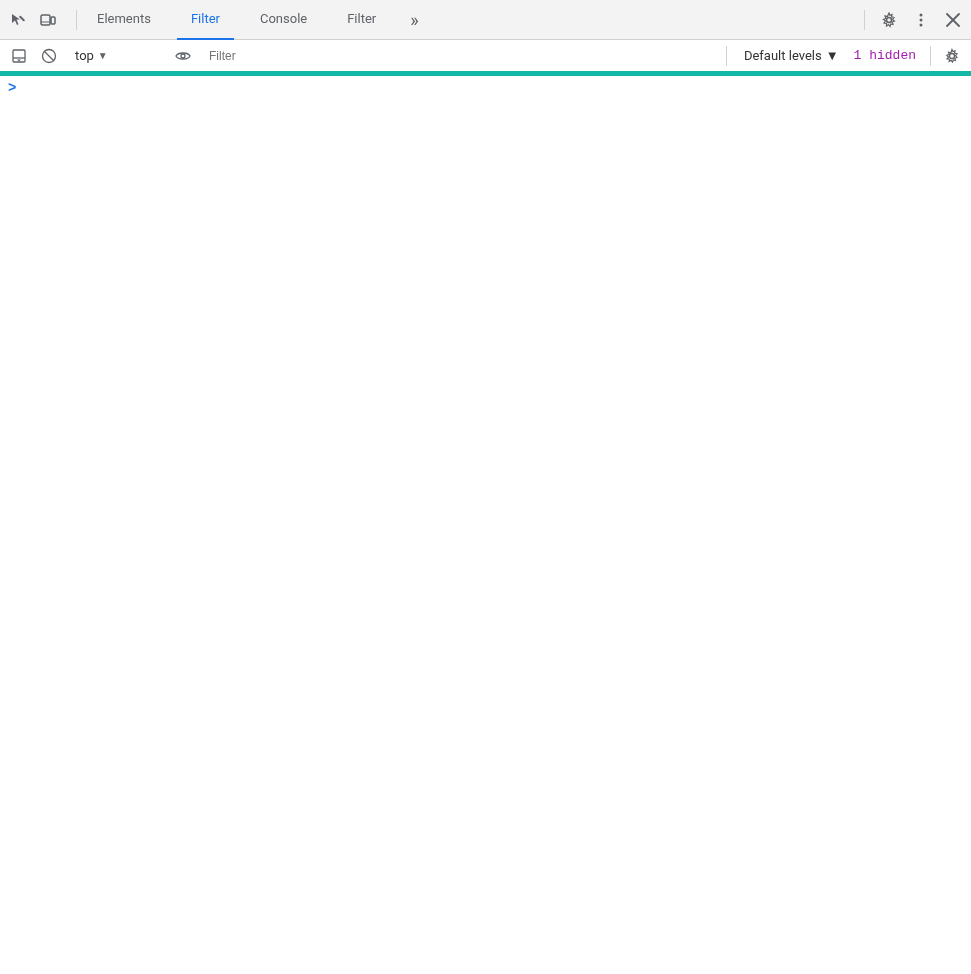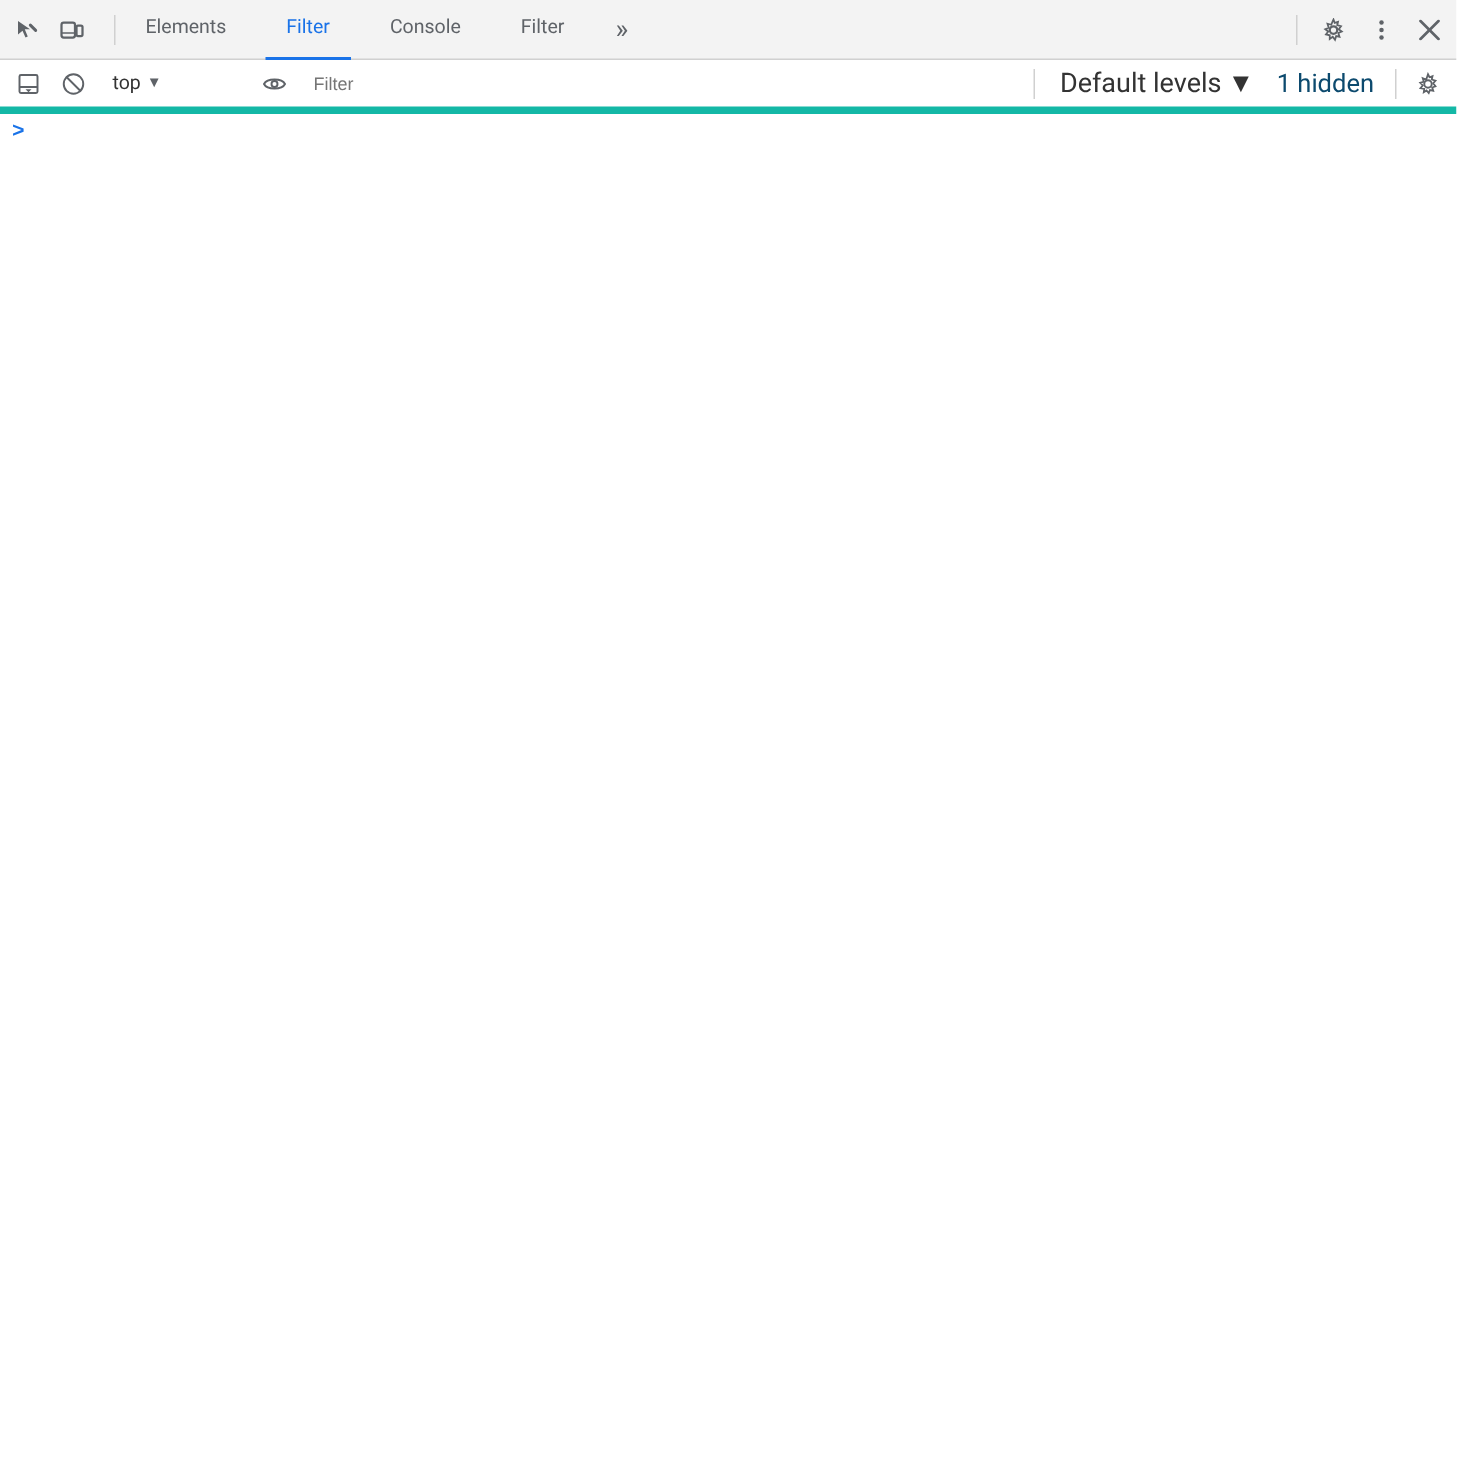--- a/index.html
+++ b/index.html
@@ -170,30 +170,31 @@
 
     .levels-selector {
       display: flex;
       align-items: center;
       height: 24px;
       border: 1px solid transparent;
       border-radius: 3px;
       padding: 0 4px 0 8px;
       cursor: pointer;
       color: #333;
-      font-size: 18px;
+      font-size: 13px;
       gap: 4px;
       white-space: nowrap;
     }
 
     .hidden-badge {
-      font-size: 17px;
-      color: #0c4a6e;
+      font-size: 13px;
+      color: #a21caf;
       padding: 0 6px;
       white-space: nowrap;
+      font-family: Liberation Mono, monospace;
     }
 
     .settings-btn {
       width: 26px;
       height: 26px;
       display: flex;
       align-items: center;
       justify-content: center;
       border-radius: 3px;
       cursor: pointer;

